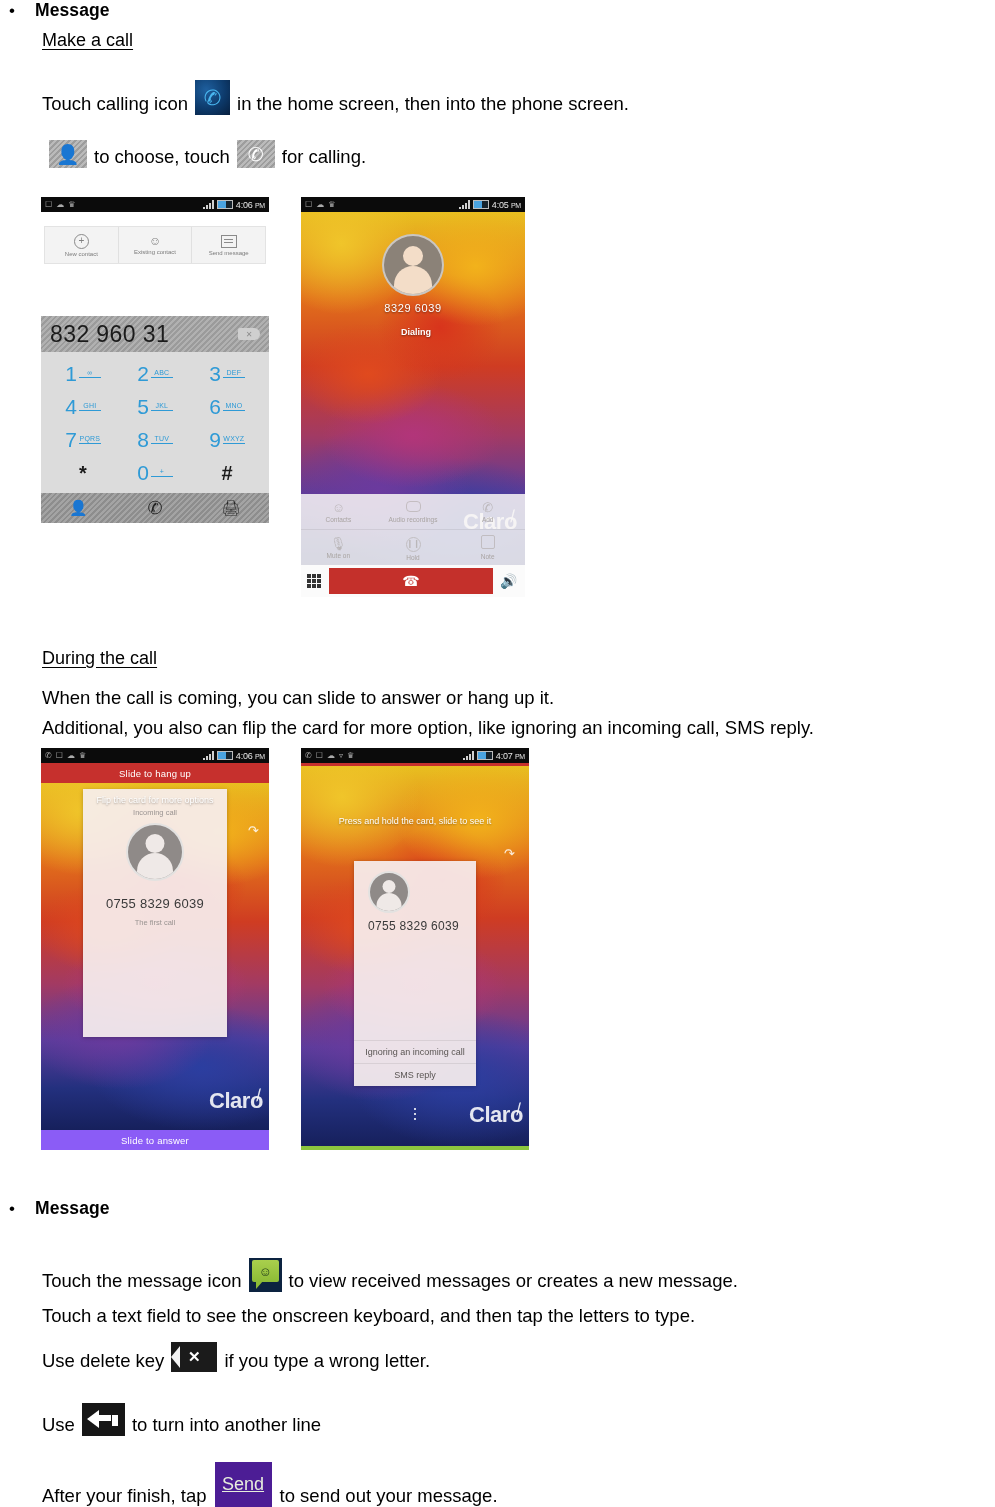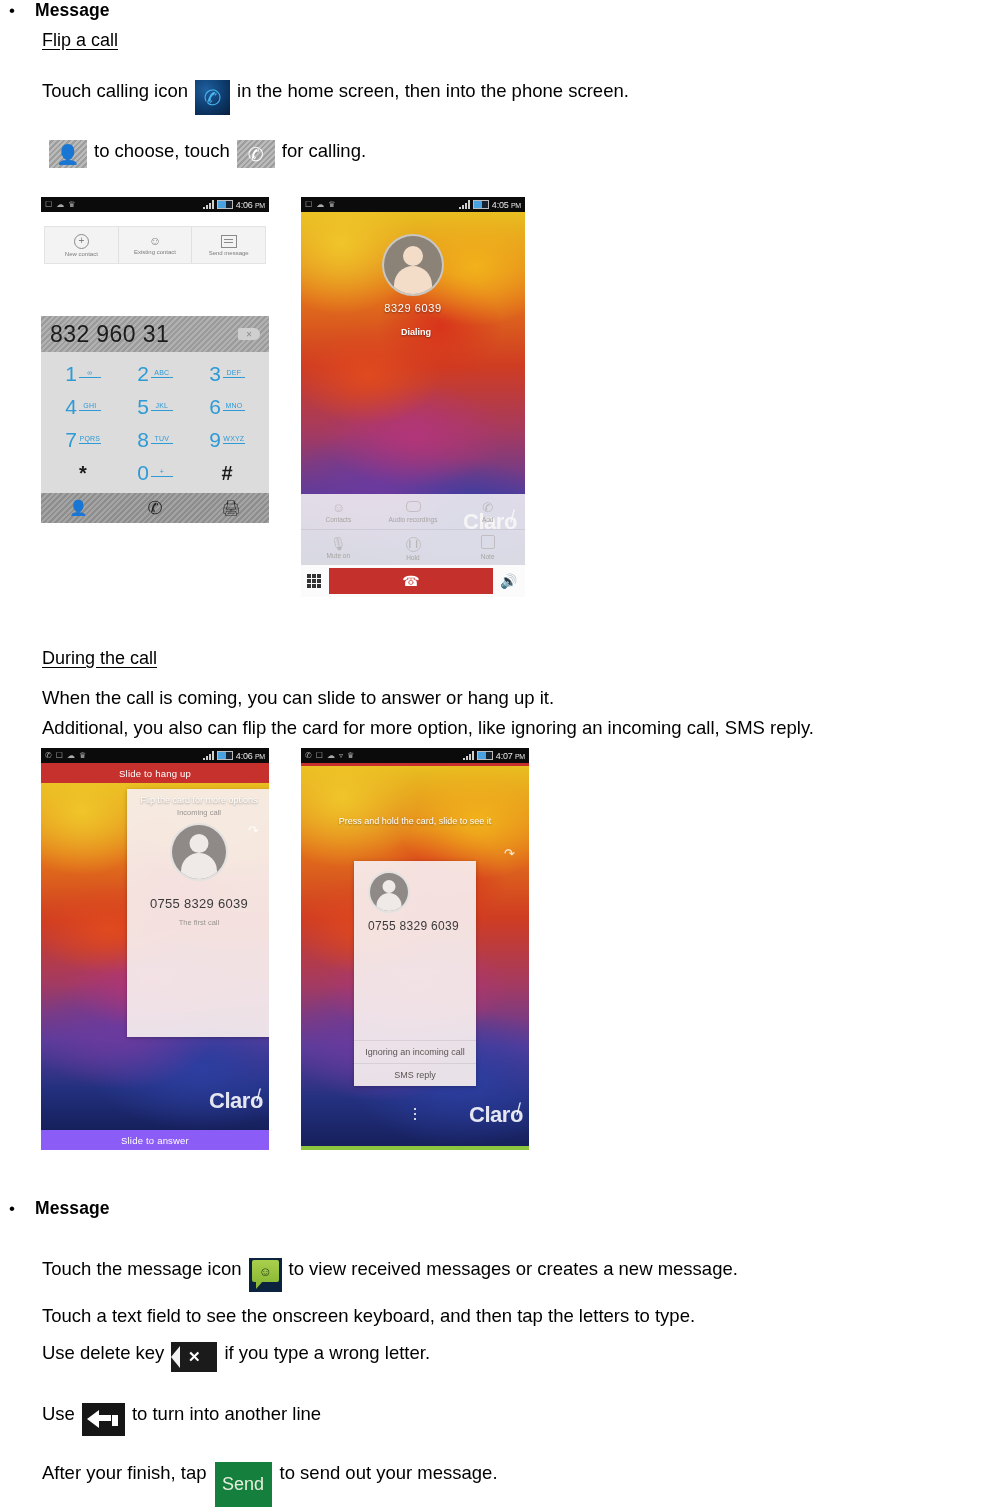--- a/index.html
+++ b/index.html
@@ -46,21 +46,21 @@
     position: absolute;
     font-size: 18px;
     text-decoration: underline;
     text-underline-offset: 3px;
   }
   .para {
     position: absolute;
     font-size: 18.5px;
     white-space: nowrap;
     display: flex;
-    align-items: flex-start;
+    align-items: flex-end;
   }
   .para .txt { display: inline-block; }
 
   
   .ico {
     display: inline-block;
     vertical-align: middle;
     position: relative;
     flex: 0 0 auto;
   }
@@ -153,24 +153,25 @@
   }
   .ico-enter .stem {
     position: absolute;
     left: 16px; top: 12px;
     width: 13px; height: 6px;
     background: #fff;
   }
   .ico-send {
     width: 57px; height: 45px;
     margin: 0 8px;
-    background: #15803d;
+    background: #4c1d95;
     display: flex; align-items: center; justify-content: center;
     color: #e7eedd;
     font-size: 18px;
+    text-decoration: underline;
   }
 
   
   .shot {
     position: absolute;
     overflow: hidden;
     background: #fff;
   }
   .statusbar {
     height: 15px;
@@ -515,21 +516,21 @@
 </head>
 <body>
 
 <div class="page">
 
   <div class="bullet-head" style="left:0px; top:0px;">
     <span class="bullet-dot">•</span>
     <span class="bullet-label">Message</span>
   </div>
 
-  <div class="subhead" style="left:42px; top:30px;">Flip a call</div>
+  <div class="subhead" style="left:42px; top:30px;">Make a call</div>
 
   <div class="para" style="left:42px; top:80px;">
     <span class="txt">Touch calling icon</span>
     <span class="ico ico-phone-blue">
         <span class="g">✆</span>
       </span>
     <span class="txt">in the home screen, then into the phone screen.</span>
   </div>
 
   <div class="para" style="left:42px; top:140px;">
@@ -742,21 +743,21 @@
         <span class="sb-batt"></span>
         <span class="sb-time"><span>4:06</span> <span class="pm">PM</span></span>
       </span>
     </div>
 
     <div class="topbar-red">Slide to hang up</div>
 
     <div class="callshot-body">
       <div class="smoke"></div>
 
-      <div class="card" style="top:6px; width:144px; height:248px;margin-left:44px;">
+      <div class="card" style="top:6px; width:144px; height:248px;">
         <div class="card-hint" style="position:relative; top:6px;">Flip the card for more options</div>
         <div class="card-sub" style="margin-top:9px;">Incoming call</div>
         <div class="avatar-card">
           <span class="head"></span>
             <span class="body"></span>
         </div>
         <div class="card-number" style="margin-top:15px;">0755 8329 6039</div>
         <div class="card-sub" style="margin-top:7px;">The first call</div>
       </div>
 

